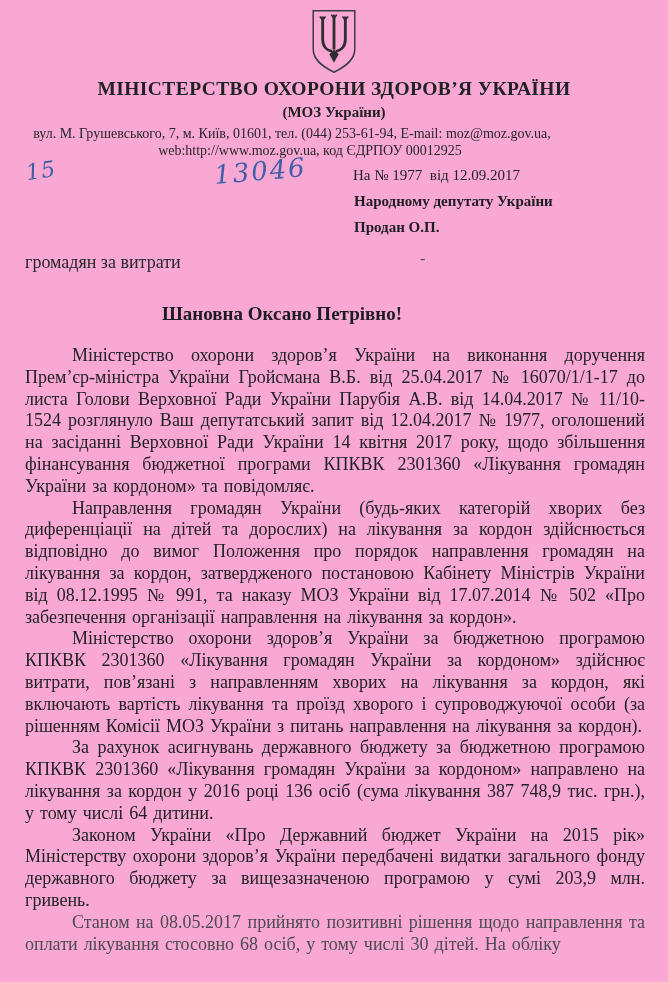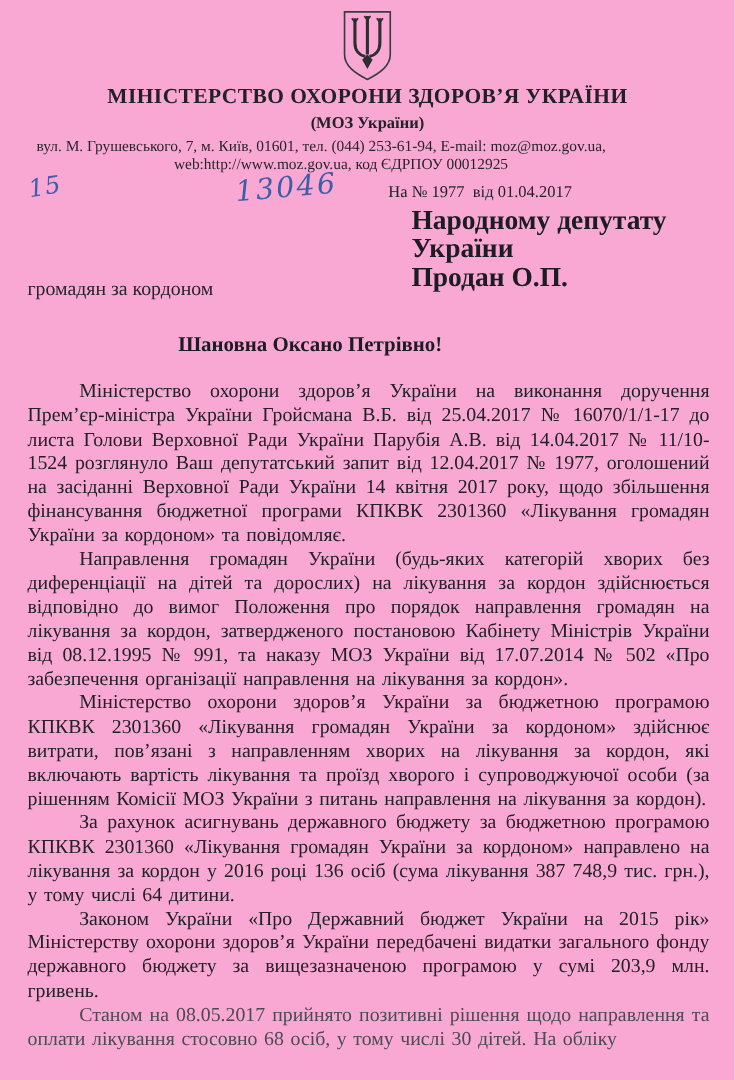--- a/index.html
+++ b/index.html
@@ -59,21 +59,21 @@
     letter-spacing:2px;
   }
   .reply-to{
     position:absolute;top:167px;left:353px;
     font-size:15px;color:#222226;
     white-space:pre-wrap;
   }
   
   .recipient{
     position:absolute;top:188px;left:354px;
-    font-weight:bold;font-size:25px;line-height:26px;color:#1c1c22;margin-left:20px;
+    font-weight:bold;font-size:15px;line-height:26px;color:#1c1c22;
   }
   
   .subject{
     position:absolute;top:250px;left:25px;
     font-size:18px;line-height:25px;color:#26262a;
   }
   .stray-mark{
     position:absolute;top:250px;left:420px;
     font-size:16px;color:#555;
   }
@@ -119,29 +119,29 @@
     </svg>
   </div>
 
   <div class="ministry-name">МІНІСТЕРСТВО ОХОРОНИ ЗДОРОВ’Я УКРАЇНИ</div>
   <div class="ministry-abbr">(МОЗ України)</div>
   <div class="contact-1">вул. М. Грушевського, 7, м. Київ, 01601, тел. (044) 253-61-94, E-mail: moz@moz.gov.ua,</div>
   <div class="contact-2">web:http://www.moz.gov.ua, код ЄДРПОУ 00012925</div>
 
   <div class="hw-day hand" style="color:#3d5fa8">15</div>
   <div class="hw-reg hand" style="color:#3d5fa8">13046</div>
-  <div class="reply-to">На № 1977  від 01.04.2017</div>
+  <div class="reply-to">На № 1977  від 12.09.2017</div>
 
   <div class="recipient">
     <div>Народному депутату України</div>
     <div>Продан О.П.</div>
   </div>
 
   <div class="subject">
-    <div>громадян за кордоном</div>
+    <div>громадян за витрати</div>
   </div>
   <div class="stray-mark">-</div>
 
   <div class="salutation">Шановна Оксано Петрівно!</div>
 
   <div class="body-text">
     <p>Міністерство охорони здоров’я України на виконання доручення Прем’єр-міністра України Гройсмана В.Б. від 25.04.2017 № 16070/1/1-17 до листа Голови Верховної Ради України Парубія А.В. від 14.04.2017 № 11/10-1524 розглянуло Ваш депутатський запит від 12.04.2017 № 1977, оголошений на засіданні Верховної Ради України 14 квітня 2017 року,  щодо збільшення фінансування бюджетної програми КПКВК 2301360 «Лікування громадян України за кордоном» та повідомляє.</p>
     <p>Направлення громадян України (будь-яких категорій хворих без диференціації на дітей та дорослих) на лікування за кордон здійснюється відповідно до вимог Положення про порядок направлення громадян на лікування за кордон, затвердженого постановою Кабінету Міністрів України від 08.12.1995 № 991, та наказу МОЗ України від 17.07.2014 № 502 «Про забезпечення організації направлення на лікування за кордон».</p>
     <p>Міністерство охорони здоров’я України за бюджетною програмою КПКВК 2301360 «Лікування громадян України за кордоном» здійснює витрати, пов’язані з направленням хворих на лікування за кордон, які включають вартість лікування та проїзд хворого і супроводжуючої особи (за рішенням Комісії МОЗ України з питань направлення на лікування за кордон).</p>
     <p>За рахунок асигнувань державного бюджету за бюджетною програмою КПКВК 2301360 «Лікування громадян України за кордоном» направлено на лікування за кордон у 2016 році 136 осіб (сума лікування 387 748,9 тис. грн.), у тому числі 64 дитини.</p>

